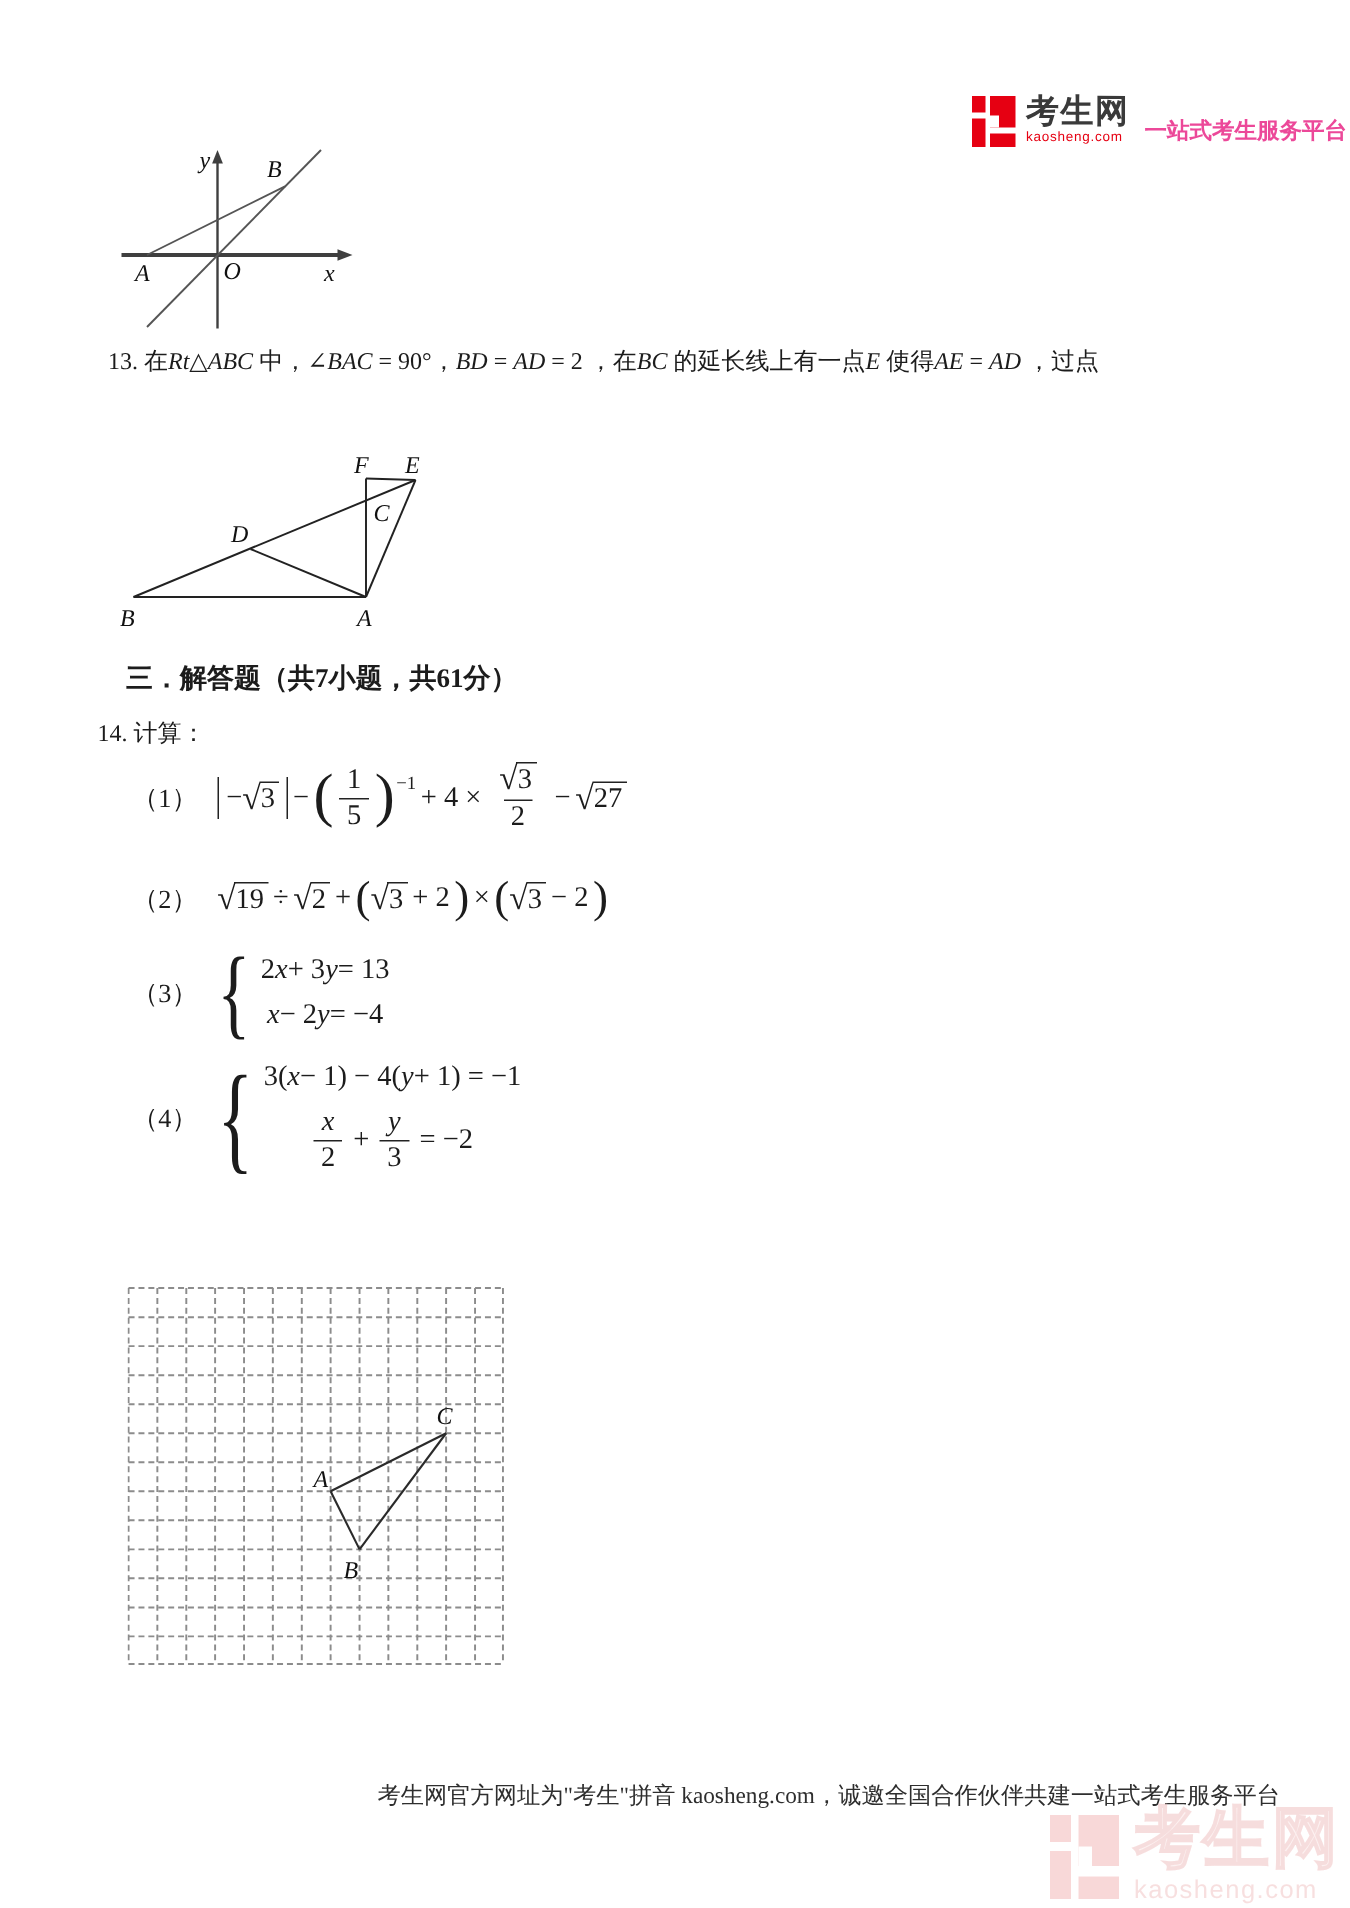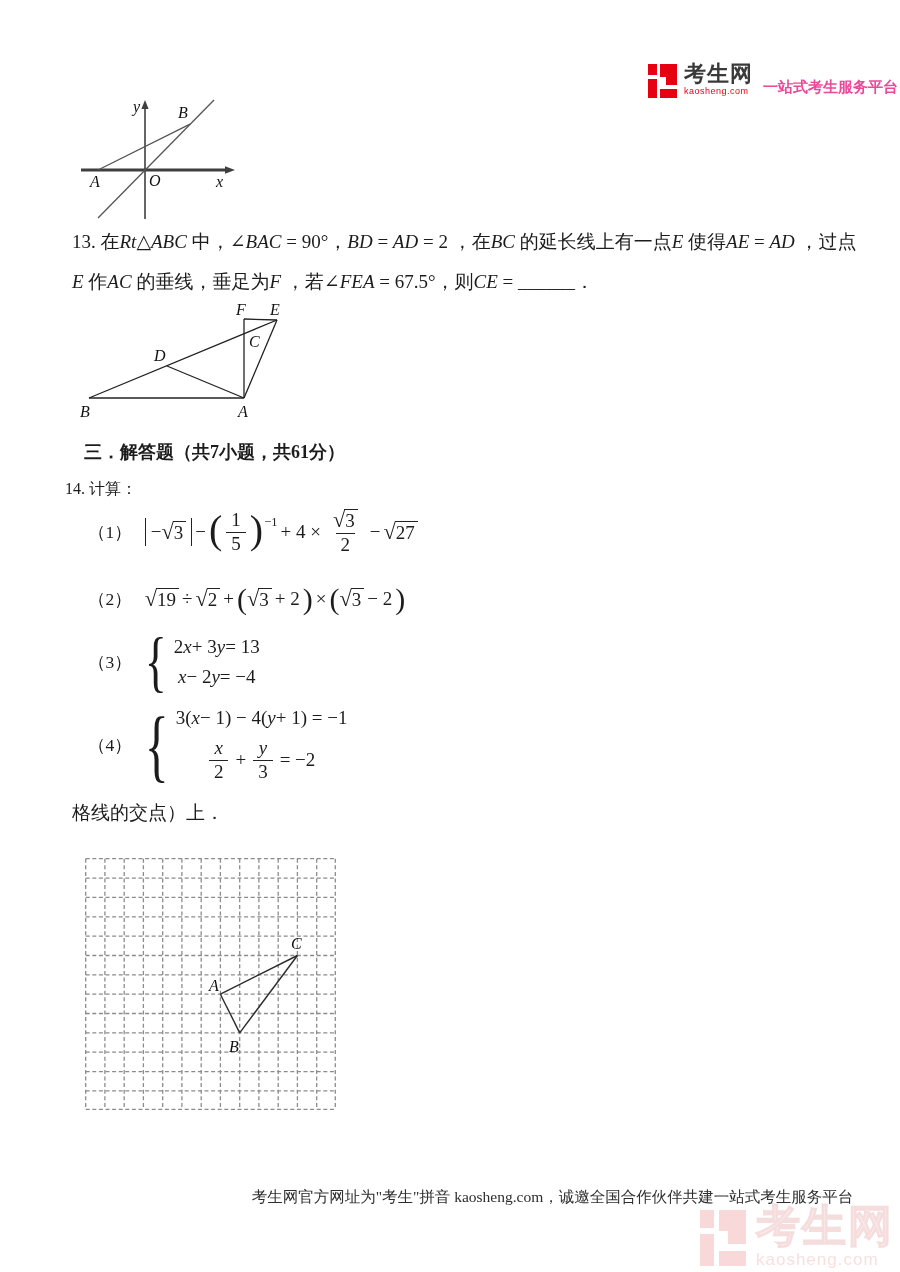--- a/index.html
+++ b/index.html
@@ -26,21 +26,21 @@
   .logo-tagline { margin-left:10px; margin-top:16px; font-size:15px; font-weight:bold; color:#ec4899;
     font-family:"Liberation Sans","DejaVu Sans",sans-serif; }
 
   
   svg text { font-family:"Liberation Serif","DejaVu Serif",serif; font-style:italic; fill:#111; }
   .fig-axes { position:absolute; left:78px; top:98px; }
   .fig-tri  { position:absolute; left:76px; top:302px; }
   .fig-grid { position:absolute; left:85px; top:858px; }
 
   
-  .para { position:absolute; font-size:19px; line-height:40px; width:792px; }
+  .para { position:absolute; font-size:16px; line-height:40px; width:792px; }
   .q13   { left:72px; top:222px; }
   .sec-head { position:absolute; left:84px; top:440px; font-size:18px; font-weight:bold; }
   .q14-label { position:absolute; left:65px; top:479px; font-size:16px; }
   .q15   { left:72px; top:793px; }
   .sub1  { position:absolute; left:78px; top:1128px; font-size:17.5px; width:800px; }
 
   
   .formula { position:absolute; display:flex; align-items:center; font-size:19px;
     font-family:"Liberation Serif","DejaVu Serif",serif; }
   .f1 { left:88px; top:504px; height:56px; }
@@ -116,21 +116,20 @@
     <line x1="20" y1="72" x2="112" y2="26.2" stroke="#555" stroke-width="1.3"></line>
     <text x="55" y="14" font-size="16">y</text>
     <text x="100" y="20" font-size="16">B</text>
     <text x="12" y="89" font-size="16">A</text>
     <text x="71" y="88" font-size="16">O</text>
     <text x="138" y="89" font-size="16">x</text>
   </svg>
 
   <div class="para q13">
     <div>13. 在<i>Rt</i>△<i>ABC</i> 中，∠<i>BAC</i> = 90°，<i>BD</i> = <i>AD</i> = 2 ，在<i>BC</i> 的延长线上有一点<i>E</i> 使得<i>AE</i> = <i>AD</i> ，过点</div>
-    <div><i>E</i> 作<i>AC</i> 的垂线，垂足为<i>F</i> ，若∠<i>FEA</i> = 67.5°，则<i>CE</i> = ______．</div>
   </div>
 
   <svg class="fig-tri" width="215" height="122" viewBox="0 0 215 122">
     <line x1="13" y1="96" x2="168" y2="96" stroke="#222" stroke-width="1.4"></line>
     <line x1="13" y1="96" x2="201" y2="18" stroke="#222" stroke-width="1.3"></line>
     <line x1="168" y1="96" x2="91" y2="64" stroke="#222" stroke-width="1.3"></line>
     <line x1="168" y1="96" x2="201" y2="18" stroke="#222" stroke-width="1.3"></line>
     <line x1="168" y1="17" x2="201" y2="18" stroke="#222" stroke-width="1.3"></line>
     <line x1="168" y1="17" x2="168" y2="96" stroke="#222" stroke-width="1.3"></line>
     <text x="160" y="13" font-size="16">F</text>
@@ -233,21 +232,20 @@
             <span class="num it">y</span>
             <span class="den">3</span>
           </span>
           <span class="mitem">= −2</span>
         </span>
       </span>
     </span>
   </div>
 
   <div class="para q15">
-    <div>格线的交点）上．</div>
   </div>
 
   <svg class="fig-grid" width="251" height="252" viewBox="0 0 251 252">
     <g stroke="#8c8c8c" stroke-width="1.3" stroke-dasharray="4 2.6">
       <line x1="0.7" y1="0.7" x2="0.7" y2="251.3"></line>
         <line x1="19.9" y1="0.7" x2="19.9" y2="251.3"></line>
       <line x1="39.2" y1="0.7" x2="39.2" y2="251.3"></line>
         <line x1="58.4" y1="0.7" x2="58.4" y2="251.3"></line>
       <line x1="77.7" y1="0.7" x2="77.7" y2="251.3"></line>
         <line x1="96.9" y1="0.7" x2="96.9" y2="251.3"></line>

